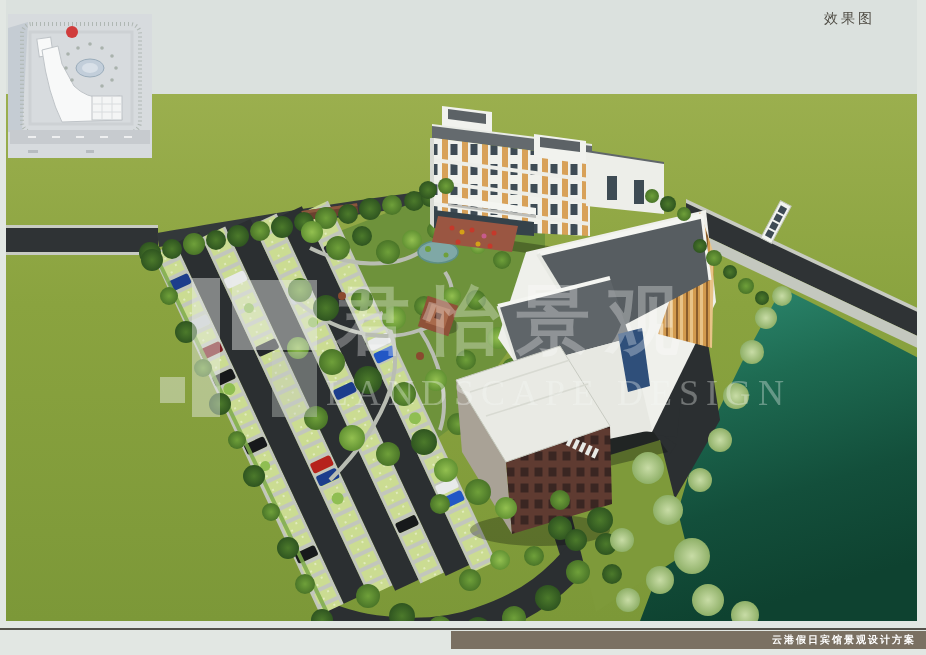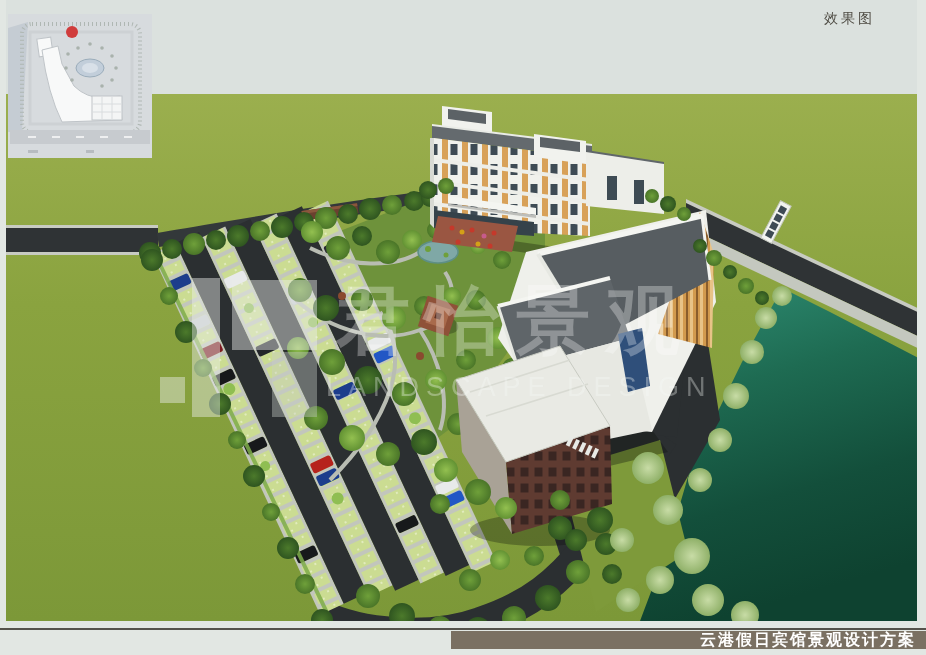--- a/index.html
+++ b/index.html
@@ -6,28 +6,28 @@
   .canvas{position:relative;width:926px;height:655px;background:#E2E7E3;overflow:hidden;
           font-family:"Liberation Sans",sans-serif;}
   .scene{position:absolute;left:0;top:0;width:926px;height:655px;}
   .header-label{position:absolute;top:10px;right:51px;font-size:14px;letter-spacing:3px;
                 color:#4E4B43;font-family:"Liberation Sans",sans-serif;text-align:center;}
   .inset{position:absolute;left:8px;top:14px;width:144px;height:144px;}
   
   .wm{position:absolute;left:0;top:0;width:926px;height:655px;pointer-events:none;}
   .wm-cn{position:absolute;left:336px;top:272px;font-family:"DejaVu Serif",serif;font-weight:700;
          font-size:74px;letter-spacing:16px;color:rgba(255,255,255,0.30);white-space:nowrap;}
-  .wm-en{position:absolute;left:326px;top:372px;font-family:Liberation Sans, sans-serif;
-         font-size:27px;letter-spacing:7px;color:rgba(246,248,246,0.34);white-space:nowrap;}
+  .wm-en{position:absolute;left:326px;top:372px;font-family:Liberation Serif, serif;
+         font-size:36px;letter-spacing:7px;color:rgba(246,248,246,0.34);white-space:nowrap;}
   .wm-logo{position:absolute;left:158px;top:274px;}
   
   .footer-rule{position:absolute;left:0;top:628px;width:926px;height:2px;background:#54524B;}
   .footer-bar{position:absolute;left:451px;right:0;top:631px;height:18px;background:#7A7062;
               color:#fff;text-align:right;line-height:18px;padding-right:10px;box-sizing:border-box;
-              font-family:"Liberation Serif",serif;font-weight:700;font-size:16px;letter-spacing:2px;}
+              font-family:"Liberation Serif",serif;font-weight:700;font-size:10px;letter-spacing:2px;}
 </style>
 </head>
 <body>
 
 <div class="canvas">
 
   <svg class="scene" viewBox="0 0 926 655" xmlns="http://www.w3.org/2000/svg">
     <defs>
       <clipPath id="frame">
           <rect x="6" y="0" width="911" height="621"></rect>

